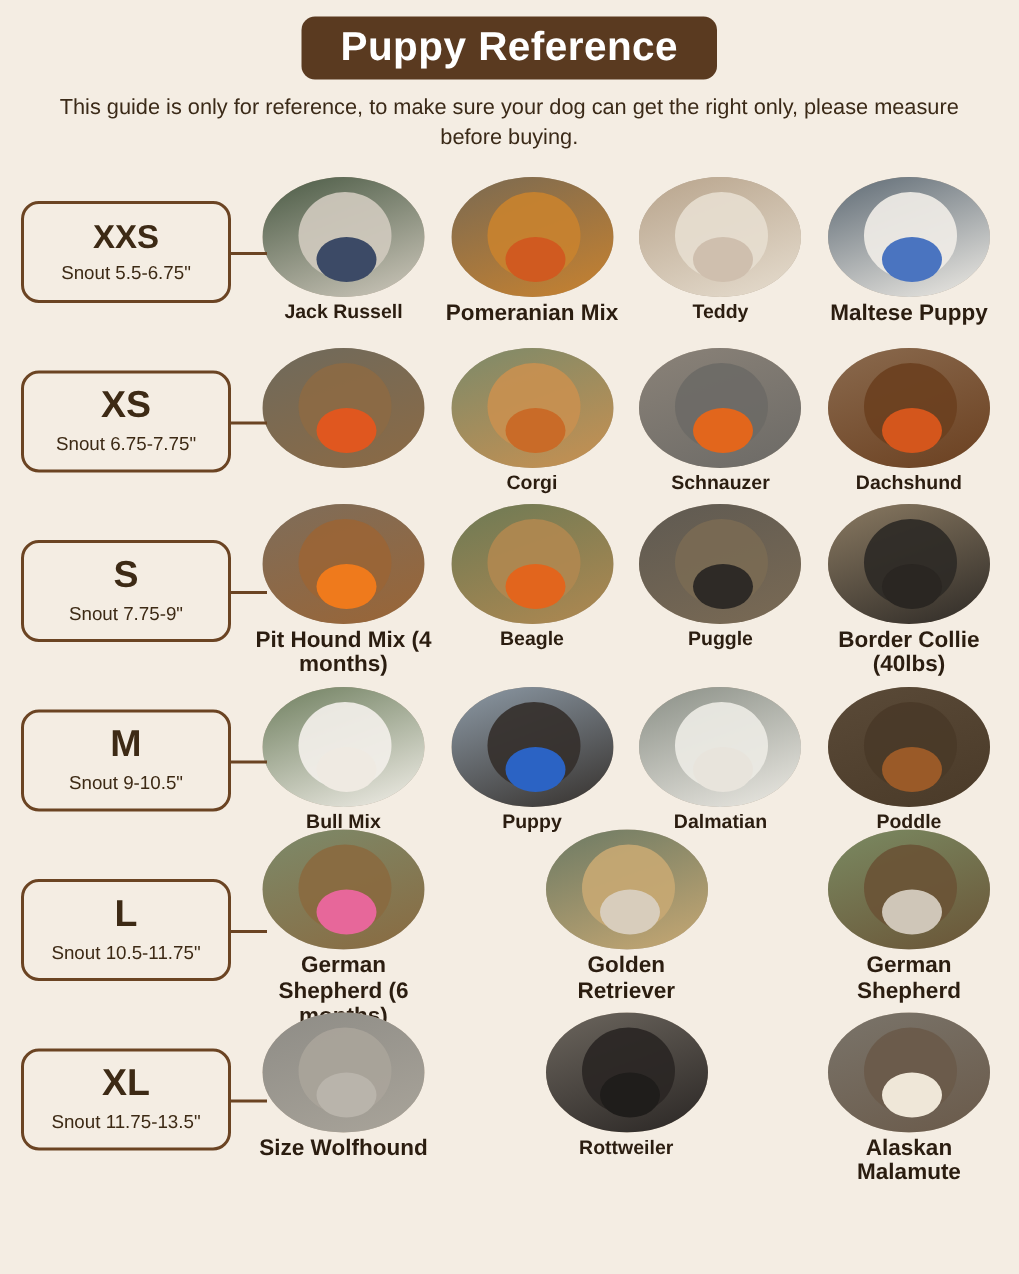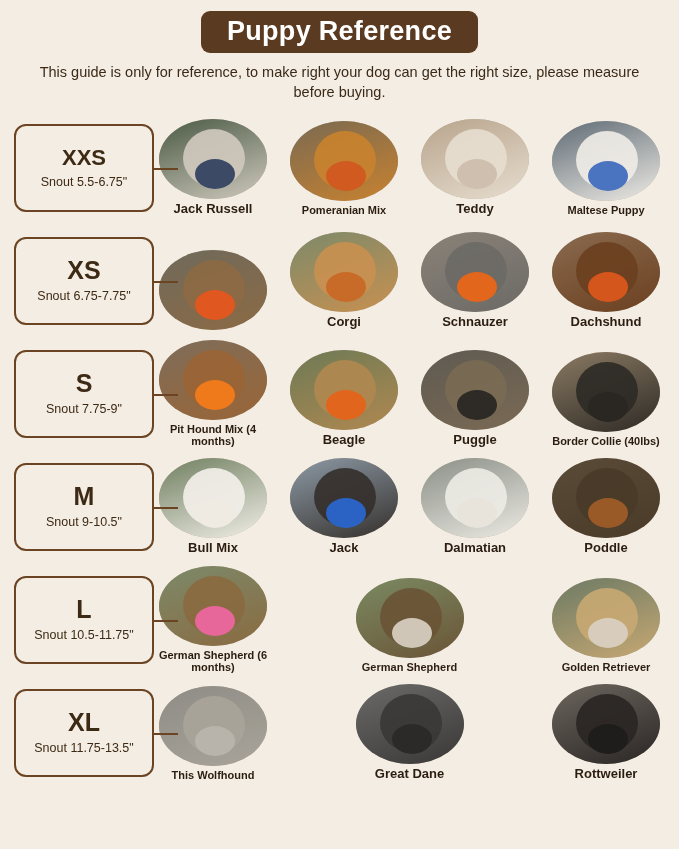--- a/index.html
+++ b/index.html
@@ -52,21 +52,21 @@
   }
   .row {
     display: flex;
     align-items: center;
     height: 113px;
     position: relative;
   }
   .size-cell {
     width: 140px;
     flex: 0 0 140px;
-    height: 88px;
+    height: 68px;
     box-sizing: border-box;
     border: 2px solid #6b4423;
     border-radius: 12px;
     display: flex;
     flex-direction: column;
     align-items: center;
     justify-content: center;
     background: #f4ede3;
     position: relative;
     z-index: 2;
@@ -93,22 +93,22 @@
     width: 26px;
     height: 2px;
     background: #6b4423;
     z-index: 1;
   }
 
   .dogs {
     flex: 1;
     display: flex;
     justify-content: space-between;
-    align-items: flex-end;
-    padding-left: 0;
+    align-items: flex-start;
+    padding-left: 16px;
   }
   .dog {
     width: 118px;
     display: flex;
     flex-direction: column;
     align-items: center;
   }
   .photo {
     width: 108px;
     height: 80px;
@@ -120,41 +120,41 @@
   .photo .bg {
     position: absolute;
     inset: 0;
   }
   .photo .muzzle {
     position: absolute;
     border-radius: 50%;
   }
   .caption {
     margin-top: 3px;
-    font-size: 11px;
+    font-size: 15px;
     font-weight: bold;
     color: #2b1d10;
     text-align: center;
     line-height: 1.12;
     max-width: 118px;
   }
   .caption.big {
     font-size: 13px;
   }
 </style>
 </head>
 <body>
 
 <div class="page">
 
   <div class="title-wrap">
     <div class="title-badge">Puppy Reference</div>
   </div>
 
-  <div class="subtitle">This guide is only for reference, to make right your dog can get the right size, please measure before buying.</div>
+  <div class="subtitle">This guide is only for reference, to make sure your dog can get the right only, please measure before buying.</div>
 
   <div class="rows" id="rows">
       <div class="row">
         <div class="size-cell">
           <div class="size-label small">XXS</div>
           <div class="size-snout">Snout 5.5-6.75"</div>
         </div>
         <div class="connector"></div>
         <div class="dogs">
           <div class="dog">
@@ -286,21 +286,21 @@
               <div class="muzzle" style="left: 36px; top: 40px; width: 40px; height: 30px; background: rgb(239, 234, 226);"></div>
             </div>
             <div class="caption big">Bull Mix</div>
           </div>
           <div class="dog">
             <div class="photo">
               <div class="bg" style="background: linear-gradient(160deg, rgb(141, 154, 166) 0%, rgb(53, 48, 44) 100%);"></div>
               <div class="muzzle" style="left: 24px; top: 10px; width: 62px; height: 58px; background: rgb(53, 48, 44); opacity: 0.92;"></div>
               <div class="muzzle" style="left: 36px; top: 40px; width: 40px; height: 30px; background: rgb(43, 99, 196);"></div>
             </div>
-            <div class="caption big">Jack</div>
+            <div class="caption big">Puppy</div>
           </div>
           <div class="dog">
             <div class="photo">
               <div class="bg" style="background: linear-gradient(160deg, rgb(138, 143, 134) 0%, rgb(236, 234, 228) 100%);"></div>
               <div class="muzzle" style="left: 24px; top: 10px; width: 62px; height: 58px; background: rgb(236, 234, 228); opacity: 0.92;"></div>
               <div class="muzzle" style="left: 36px; top: 40px; width: 40px; height: 30px; background: rgb(232, 228, 220);"></div>
             </div>
             <div class="caption big">Dalmatian</div>
           </div>
           <div class="dog">
@@ -323,64 +323,64 @@
           <div class="dog">
             <div class="photo">
               <div class="bg" style="background: linear-gradient(160deg, rgb(124, 138, 106) 0%, rgb(138, 106, 64) 100%);"></div>
               <div class="muzzle" style="left: 24px; top: 10px; width: 62px; height: 58px; background: rgb(138, 106, 64); opacity: 0.92;"></div>
               <div class="muzzle" style="left: 36px; top: 40px; width: 40px; height: 30px; background: rgb(231, 103, 154);"></div>
             </div>
             <div class="caption">German Shepherd (6 months)</div>
           </div>
           <div class="dog">
             <div class="photo">
+              <div class="bg" style="background: linear-gradient(160deg, rgb(108, 122, 100) 0%, rgb(199, 168, 115) 100%);"></div>
+              <div class="muzzle" style="left: 24px; top: 10px; width: 62px; height: 58px; background: rgb(199, 168, 115); opacity: 0.92;"></div>
+              <div class="muzzle" style="left: 36px; top: 40px; width: 40px; height: 30px; background: rgb(216, 205, 188);"></div>
+            </div>
+            <div class="caption">Golden Retriever</div>
+          </div>
+          <div class="dog">
+            <div class="photo">
               <div class="bg" style="background: linear-gradient(160deg, rgb(122, 138, 98) 0%, rgb(106, 84, 54) 100%);"></div>
               <div class="muzzle" style="left: 24px; top: 10px; width: 62px; height: 58px; background: rgb(106, 84, 54); opacity: 0.92;"></div>
               <div class="muzzle" style="left: 36px; top: 40px; width: 40px; height: 30px; background: rgb(207, 198, 184);"></div>
             </div>
             <div class="caption">German Shepherd</div>
           </div>
-          <div class="dog">
-            <div class="photo">
-              <div class="bg" style="background: linear-gradient(160deg, rgb(108, 122, 100) 0%, rgb(199, 168, 115) 100%);"></div>
-              <div class="muzzle" style="left: 24px; top: 10px; width: 62px; height: 58px; background: rgb(199, 168, 115); opacity: 0.92;"></div>
-              <div class="muzzle" style="left: 36px; top: 40px; width: 40px; height: 30px; background: rgb(216, 205, 188);"></div>
-            </div>
-            <div class="caption">Golden Retriever</div>
-          </div>
         </div>
       </div>
       <div class="row">
         <div class="size-cell">
           <div class="size-label">XL</div>
           <div class="size-snout">Snout 11.75-13.5"</div>
         </div>
         <div class="connector"></div>
         <div class="dogs">
           <div class="dog">
             <div class="photo">
               <div class="bg" style="background: linear-gradient(160deg, rgb(142, 140, 134) 0%, rgb(169, 164, 154) 100%);"></div>
               <div class="muzzle" style="left: 24px; top: 10px; width: 62px; height: 58px; background: rgb(169, 164, 154); opacity: 0.92;"></div>
               <div class="muzzle" style="left: 36px; top: 40px; width: 40px; height: 30px; background: rgb(185, 180, 171);"></div>
             </div>
-            <div class="caption">This Wolfhound</div>
-          </div>
-          <div class="dog">
-            <div class="photo">
-              <div class="bg" style="background: linear-gradient(160deg, rgb(106, 106, 104) 0%, rgb(58, 56, 54) 100%);"></div>
-              <div class="muzzle" style="left: 24px; top: 10px; width: 62px; height: 58px; background: rgb(58, 56, 54); opacity: 0.92;"></div>
-              <div class="muzzle" style="left: 36px; top: 40px; width: 40px; height: 30px; background: rgb(44, 42, 40);"></div>
-            </div>
-            <div class="caption big">Great Dane</div>
+            <div class="caption">Size Wolfhound</div>
           </div>
           <div class="dog">
             <div class="photo">
               <div class="bg" style="background: linear-gradient(160deg, rgb(108, 102, 94) 0%, rgb(42, 38, 36) 100%);"></div>
               <div class="muzzle" style="left: 24px; top: 10px; width: 62px; height: 58px; background: rgb(42, 38, 36); opacity: 0.92;"></div>
               <div class="muzzle" style="left: 36px; top: 40px; width: 40px; height: 30px; background: rgb(31, 29, 27);"></div>
             </div>
             <div class="caption big">Rottweiler</div>
           </div>
+          <div class="dog">
+            <div class="photo">
+              <div class="bg" style="background: linear-gradient(160deg, rgb(122, 116, 106) 0%, rgb(106, 90, 74) 100%);"></div>
+              <div class="muzzle" style="left: 24px; top: 10px; width: 62px; height: 58px; background: rgb(106, 90, 74); opacity: 0.92;"></div>
+              <div class="muzzle" style="left: 36px; top: 40px; width: 40px; height: 30px; background: rgb(239, 231, 216);"></div>
+            </div>
+            <div class="caption">Alaskan Malamute</div>
+          </div>
         </div>
       </div>
     </div>
 
 </div>
 
 </body></html>

